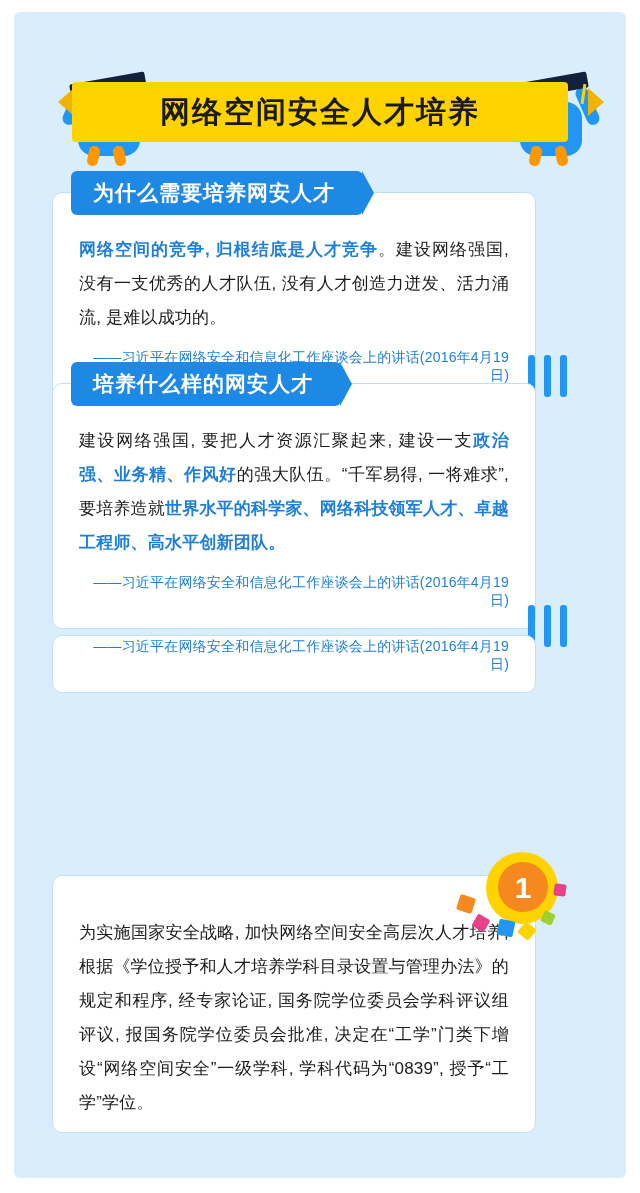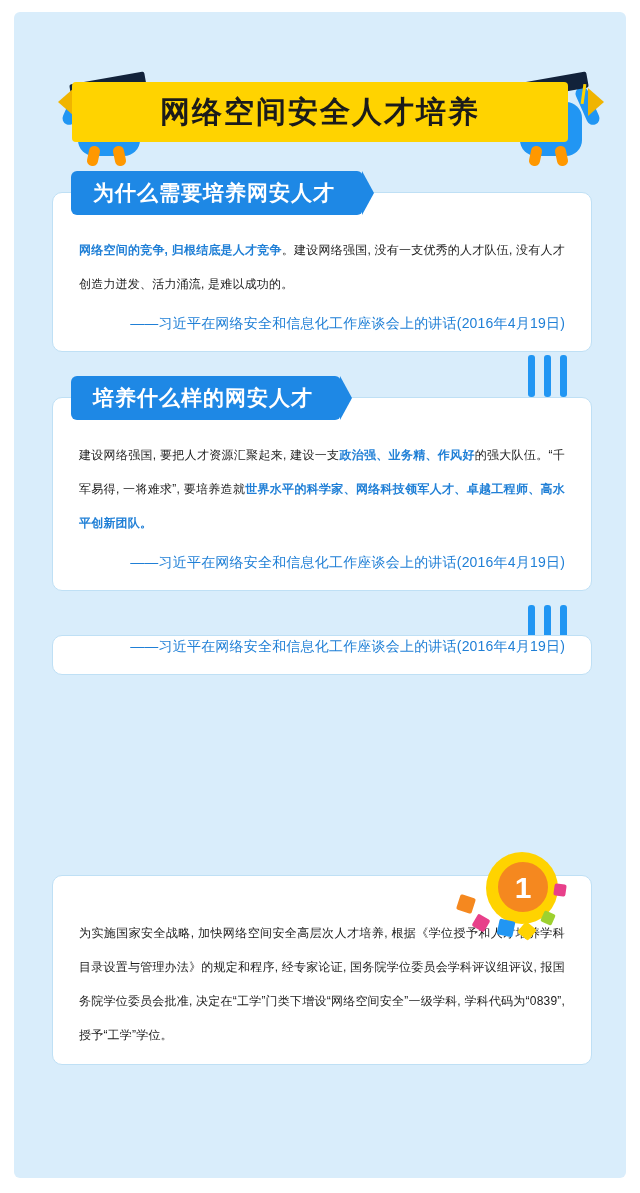--- a/index.html
+++ b/index.html
@@ -129,21 +129,21 @@
     position: absolute;
     left: 78px; top: 8px;
     width: 3px; height: 20px;
     background: #ffd300;
     transform: rotate(8deg);
   }
   
   .card {
     position: absolute;
     left: 38px;
-    width: 540px;
+    width: 484px;
     background: #ffffff;
     border-radius: 10px;
     border: 1px solid #bfe0f5;
   }
   .card-header {
     position: absolute;
     left: 18px;
     top: -22px;
     height: 44px;
     line-height: 44px;
@@ -161,21 +161,21 @@
     position: absolute;
     right: -11px; top: 0;
     width: 0; height: 0;
     border-top: 22px solid transparent;
     border-bottom: 22px solid transparent;
   }
   .card-header.blue::after { border-left: 12px solid #1e88e5; }
   .card-header.orange::after { border-left: 12px solid #f5881f; }
   .card-body {
     padding: 40px 26px 12px 26px;
-    font-size: 12px;
+    font-size: 17px;
     line-height: 34px;
     color: #1b1b1b;
     letter-spacing: 0.2px;
     text-align: justify;
   }
   .hl { color: #1f7fd6; font-weight: bold; }
   .source {
     padding: 2px 26px 18px 26px;
     text-align: right;
     font-size: 14px;
@@ -275,21 +275,21 @@
         <div class="card" style="top: 180px;">
           <div class="card-header blue">为什么需要培养网安人才</div>
           <div class="card-body"><span class="hl">网络空间的竞争, 归根结底是人才竞争</span><span class="">。建设网络强国, 没有一支优秀的人才队伍, 没有人才创造力迸发、活力涌流, 是难以成功的。</span></div>
           <div class="source">——习近平在网络安全和信息化工作座谈会上的讲话(2016年4月19日)</div>
         </div>
         <div class="connector" style="top: 343px;">
           <i></i>
           <i></i>
           <i></i>
         </div>
-        <div class="card" style="top: 385px;">
+        <div class="card" style="top: 371px;">
           <div class="card-header blue">培养什么样的网安人才</div>
           <div class="card-body"><span class="">建设网络强国, 要把人才资源汇聚起来, 建设一支</span><span class="hl">政治强、业务精、作风好</span><span class="">的强大队伍。“千军易得, 一将难求”, 要培养造就</span><span class="hl">世界水平的科学家、网络科技领军人才、卓越工程师、高水平创新团队。</span></div>
           <div class="source">——习近平在网络安全和信息化工作座谈会上的讲话(2016年4月19日)</div>
         </div>
         <div class="connector" style="top: 593px;">
           <i></i>
           <i></i>
           <i></i>
         </div>
         <div class="card" style="top: 623px;">

